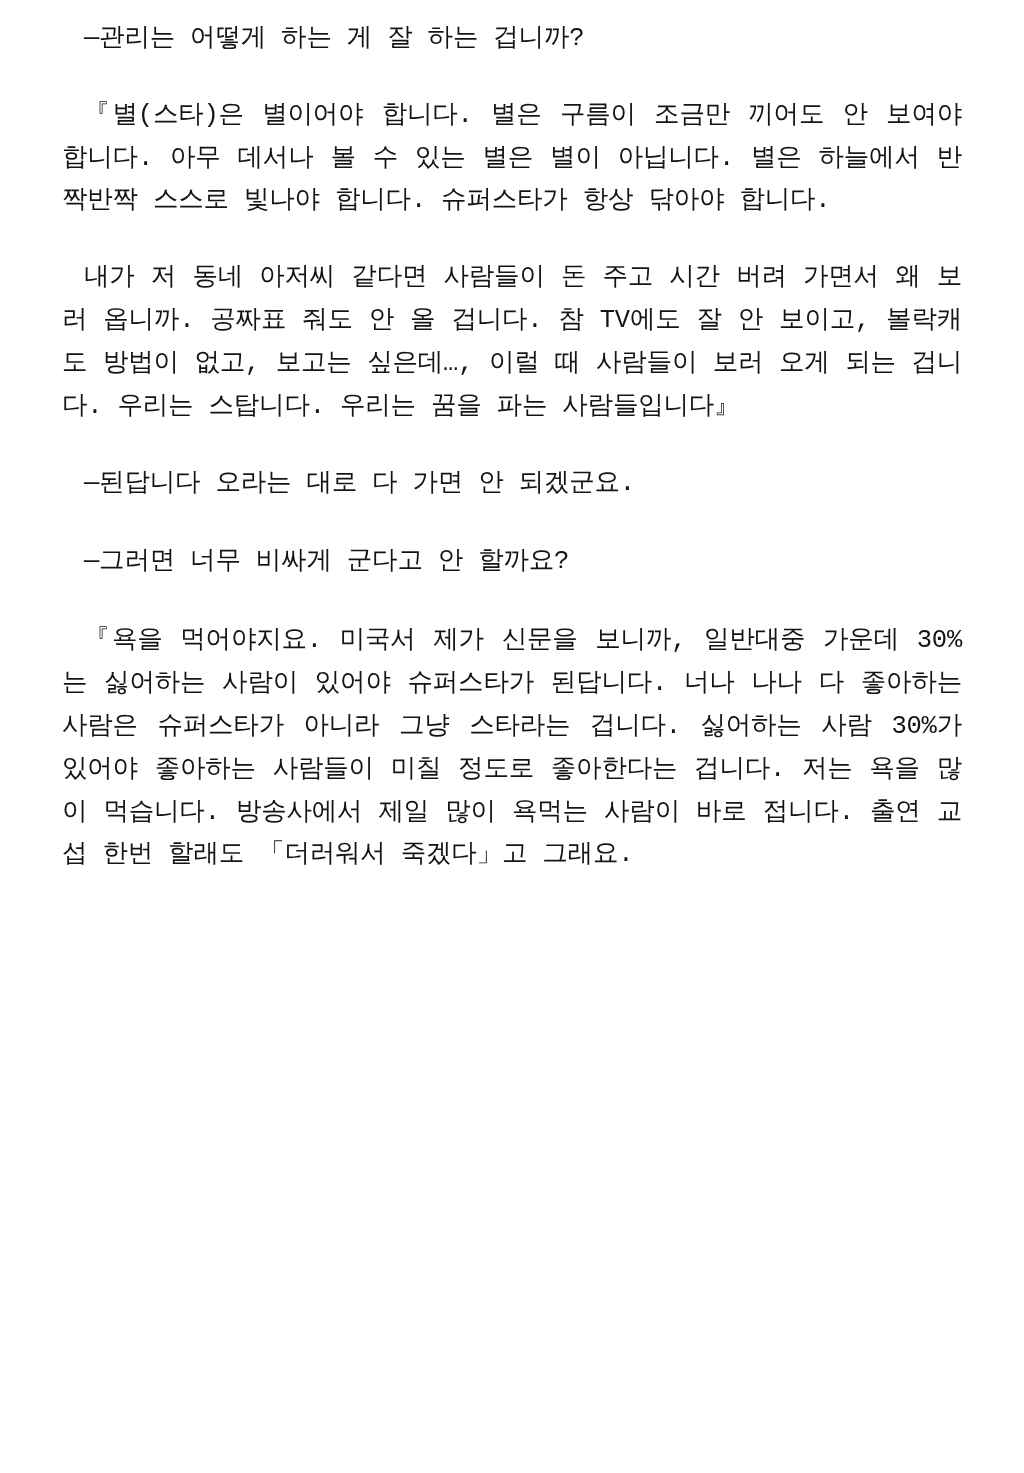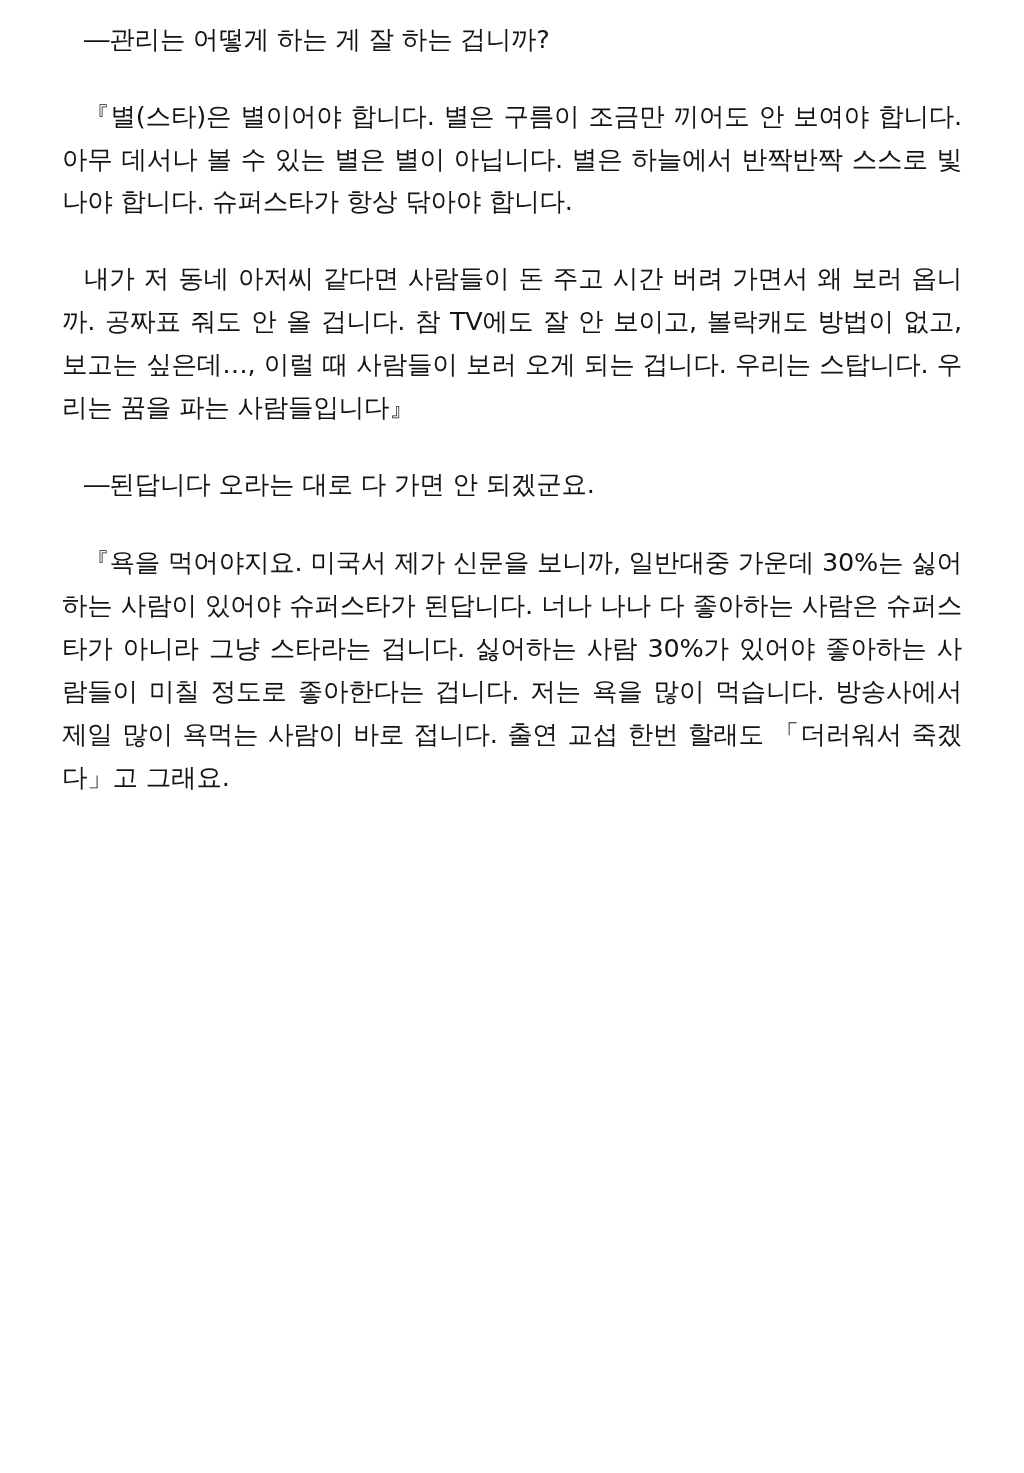--- a/index.html
+++ b/index.html
@@ -25,20 +25,21 @@
     line-height: 1.68;
     letter-spacing: -0.2px;
     text-align: justify;
     text-justify: inter-character;
     word-break: break-all;
     margin: 0 0 34px 0;
     color: #141414;
   }
   .para.indent {
     text-indent: 22px;
+    font-family: Liberation Mono, monospace;
   }
   .para.tight {
     margin-bottom: 36px;
   }
   .para.last {
     margin-bottom: 12px;
   }
 </style>
 </head>
 <body>
@@ -47,16 +48,17 @@
 
   <p class="para indent">―관리는 어떻게 하는 게 잘 하는 겁니까?</p>
 
   <p class="para indent">『별(스타)은 별이어야 합니다. 별은 구름이 조금만 끼어도 안 보여야 합니다. 아무 데서나 볼 수 있는 별은 별이 아닙니다. 별은 하늘에서 반짝반짝 스스로 빛나야 합니다. 슈퍼스타가 항상 닦아야 합니다.</p>
 
   <p class="para indent">내가 저 동네 아저씨 같다면 사람들이 돈 주고 시간 버려 가면서 왜 보러 옵니까. 공짜표 줘도 안 올 겁니다. 참 TV에도 잘 안 보이고, 볼락캐도 방법이 없고, 보고는 싶은데…, 이럴 때 사람들이 보러 오게 되는 겁니다. 우리는 스탑니다. 우리는 꿈을 파는 사람들입니다』</p>
 
   <p class="para indent tight">―된답니다 오라는 대로 다 가면 안 되겠군요.</p>
 
 
+  <p class="para indent tight">―그러면 너무 비싸게 군다고 안 할까요?</p>
 
   <p class="para indent last">『욕을 먹어야지요. 미국서 제가 신문을 보니까, 일반대중 가운데 30%는 싫어하는 사람이 있어야 슈퍼스타가 된답니다. 너나 나나 다 좋아하는 사람은 슈퍼스타가 아니라 그냥 스타라는 겁니다. 싫어하는 사람 30%가 있어야 좋아하는 사람들이 미칠 정도로 좋아한다는 겁니다. 저는 욕을 많이 먹습니다. 방송사에서 제일 많이 욕먹는 사람이 바로 접니다. 출연 교섭 한번 할래도 「더러워서 죽겠다」고 그래요.</p>
 
 </div>
 
 </body></html>

